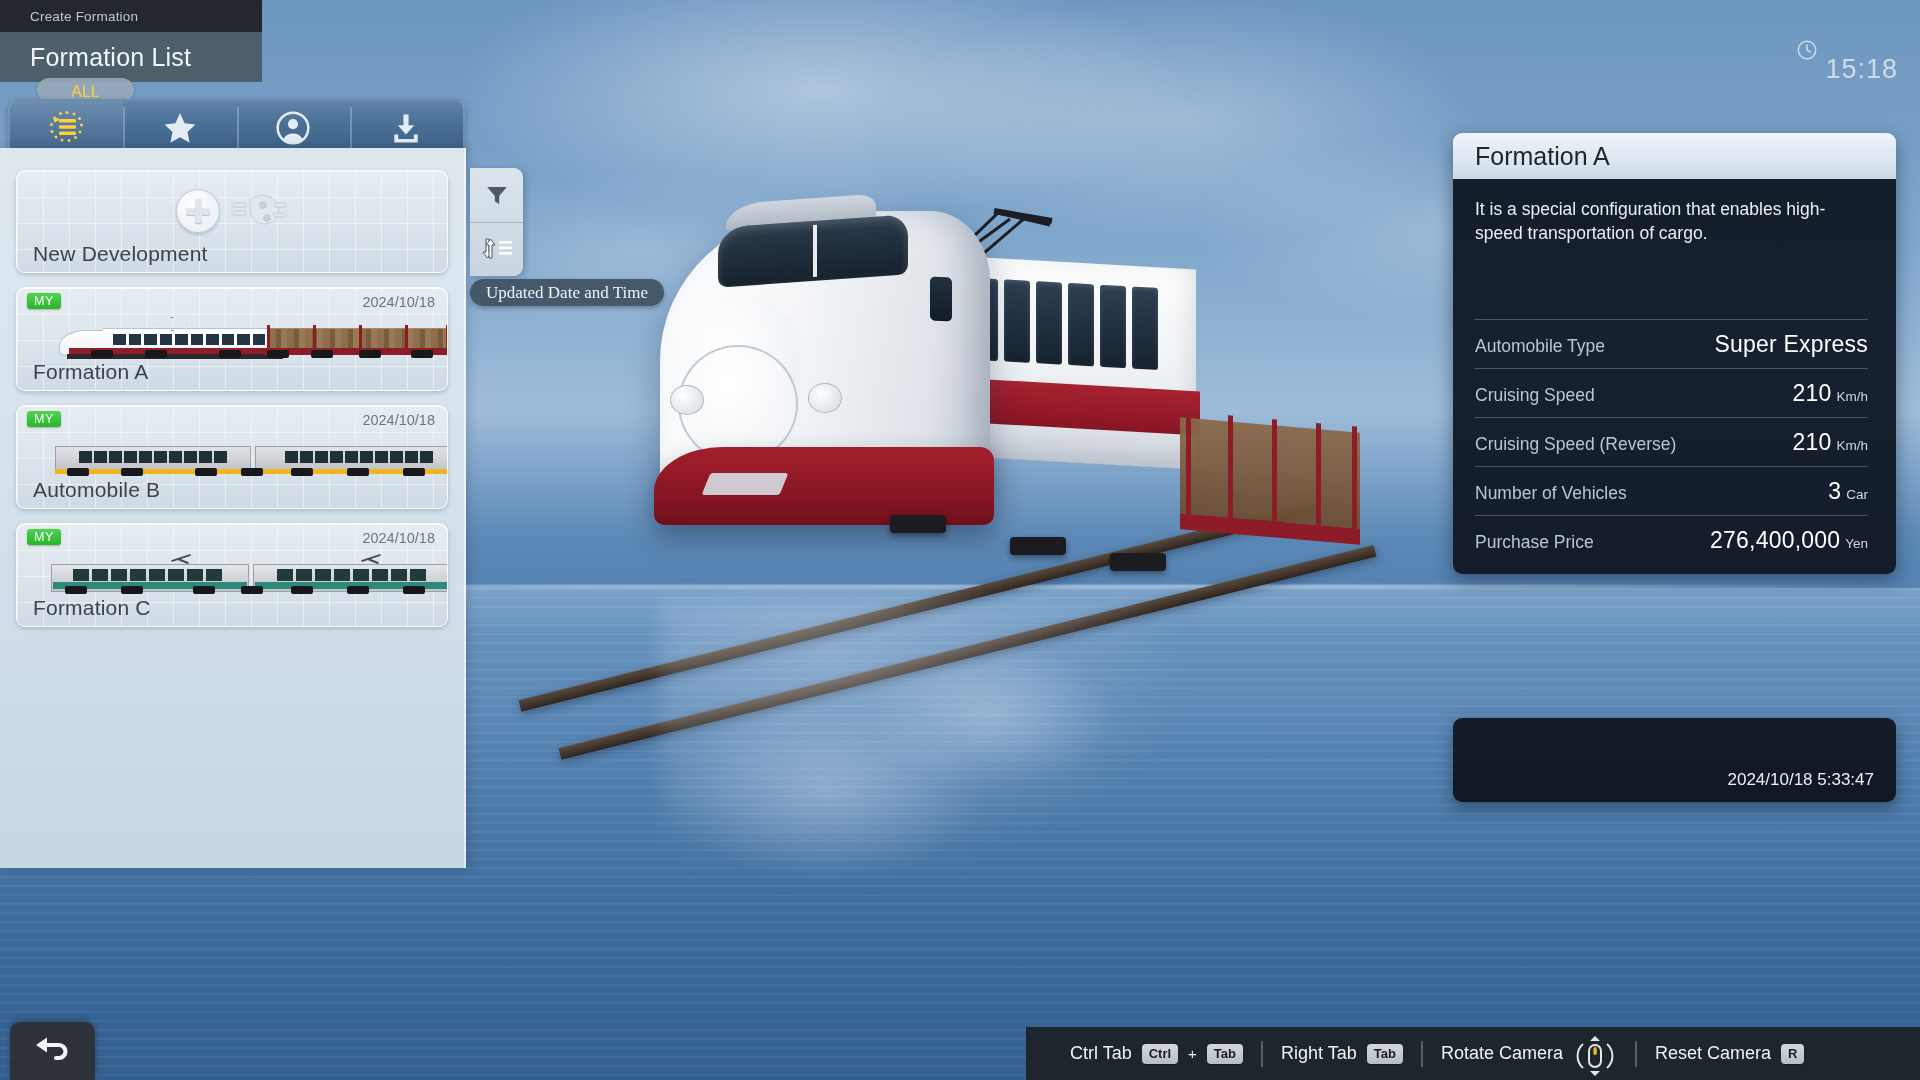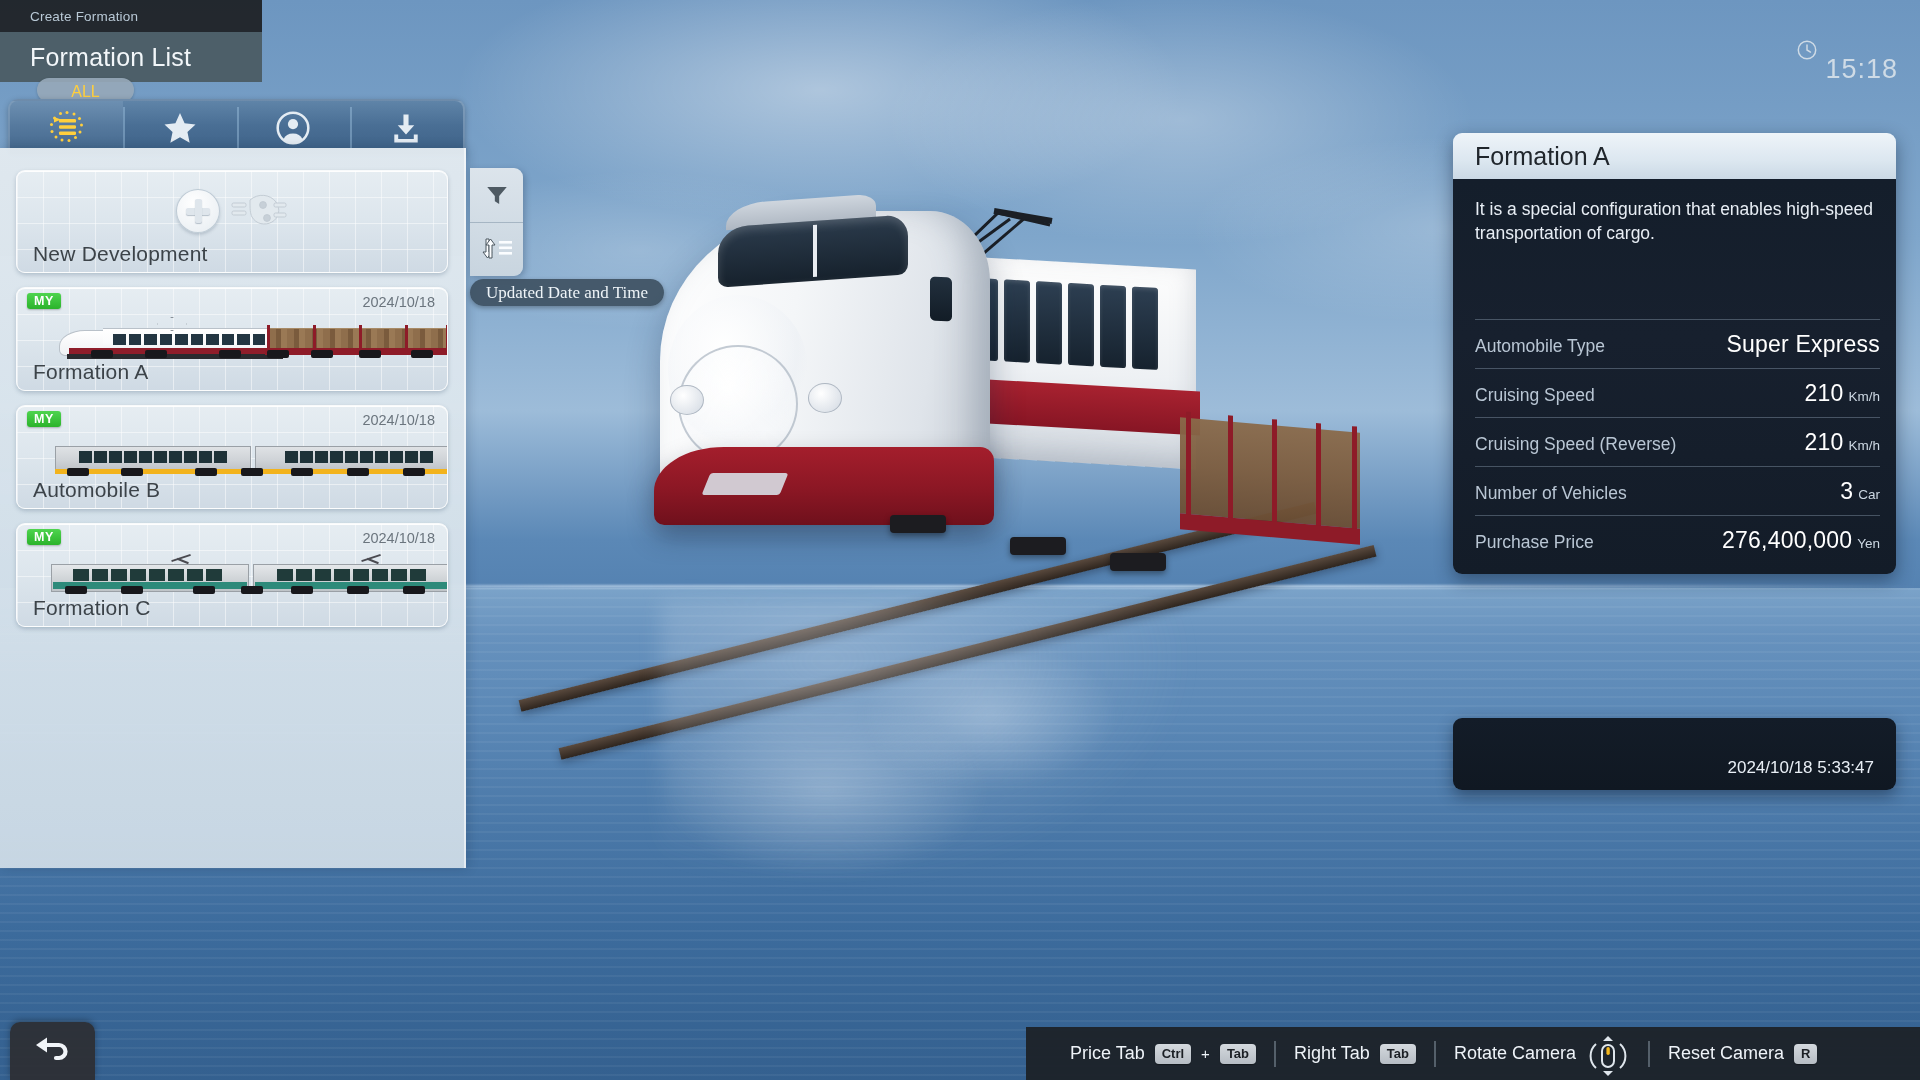--- a/index.html
+++ b/index.html
@@ -230,21 +230,21 @@
   .plus-circle::after{ width:7px; height:24px; }
   .wrench-icon svg{ display:block; }
   .card-label{
     position:absolute; left:16px; bottom:6px;
     font-size:21px; color:#3c4349; letter-spacing:.2px;
   }
   .card-train{ height:104px; }
   .my-badge{
     position:absolute; left:10px; top:5px;
     background: linear-gradient(180deg,#4fd44f,#2bb32b);
-    color:#fff; font-size:12.5px; font-weight:700;
+    color:#fff; font-size:12.5px; font-weight:400;
     padding:1px 7px; border-radius:3px;
     letter-spacing:.5px;
     box-shadow: 0 1px 2px rgba(0,0,0,.25);
     z-index:3;
   }
   .card-date{
     position:absolute; right:12px; top:6px;
     font-size:14.5px; color:#6b757e; z-index:3;text-align:right;
   }
   .thumb{ position:absolute; left:10px; right:6px; top:30px; height:52px; z-index:2; }
@@ -342,37 +342,37 @@
     box-shadow: 0 6px 18px rgba(10,25,45,.45);
   }
   .info-title{
     height:46px;
     background: linear-gradient(180deg,#eef4f9 0%, #dce7f0 60%, #cbd9e5 100%);
     display:flex; align-items:center; padding-left:22px;
   }
   .info-title span{ font-size:25px; color:#20262c; }
   .info-body{
     background: linear-gradient(180deg,#141e2b 0%, #17202e 40%, #131c28 100%);
-    padding: 18px 16px 10px 22px;
+    padding: 18px 28px 10px 22px;
   }
   .info-desc{
     color:#e8eef5; font-size:17.5px; line-height:1.38;
     min-height: 122px;
   }
   .stat-row{
     display:flex; align-items:baseline; justify-content:space-between;
     border-top:1px solid rgba(160,180,200,.36);
     padding: 11px 0 10px 0;
   }
   .stat-row .k{ color:#b9c6d4; font-size:17.5px; }
   .stat-row .v{ color:#ffffff; font-size:23px; letter-spacing:.2px; }
   .stat-row .v.small{ font-size:17.5px; }
   .stat-row .u{ color:#cdd8e3; font-size:13.5px; margin-left:5px; }
   .timestamp-panel{
-    position:absolute; right:24px; top:718px; width:443px; height:72px;
+    position:absolute; right:24px; top:718px; width:443px; height:84px;
     background: linear-gradient(180deg,#131c28,#101822);
     border-radius: 9px;
     box-shadow: 0 6px 16px rgba(10,25,45,.45);
     display:flex; align-items:flex-end; justify-content:flex-end;
     padding: 0 22px 12px 0;
   }
   .timestamp-panel span{ color:#e9eff6; font-size:17px; }
 
   
   .clock{
@@ -754,21 +754,21 @@
       </div>
     </div>
   </div>
 
   <div class="timestamp-panel">
     <span>2024/10/18 5:33:47</span>
   </div>
 
   <div class="hintbar">
     <div class="hint">
-      <span class="lbl">Price Tab</span>
+      <span class="lbl">Ctrl Tab</span>
       <span class="key">Ctrl</span>
       <span class="plus-sign">+</span>
       <span class="key">Tab</span>
     </div>
     <div class="sep"></div>
     <div class="hint">
       <span class="lbl">Right Tab</span>
       <span class="key">Tab</span>
     </div>
     <div class="sep"></div>

